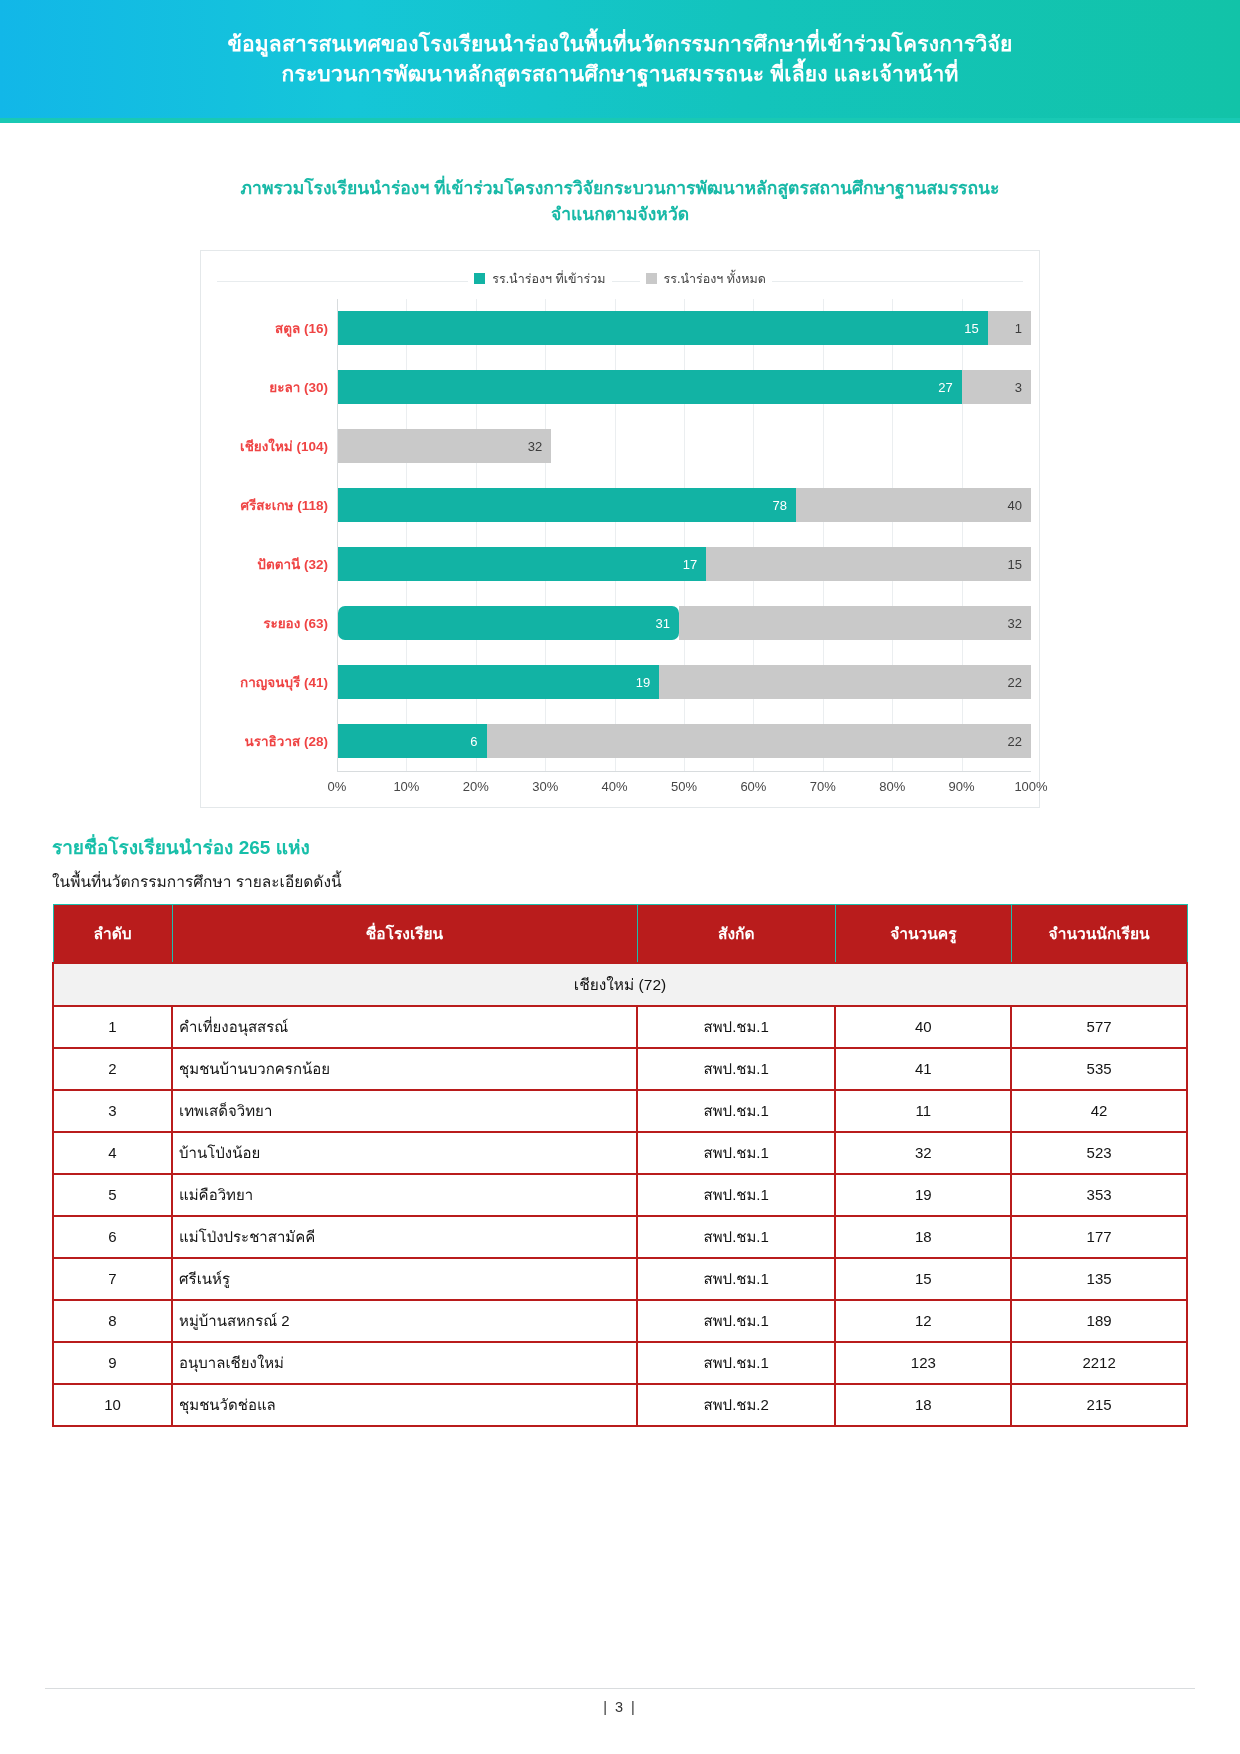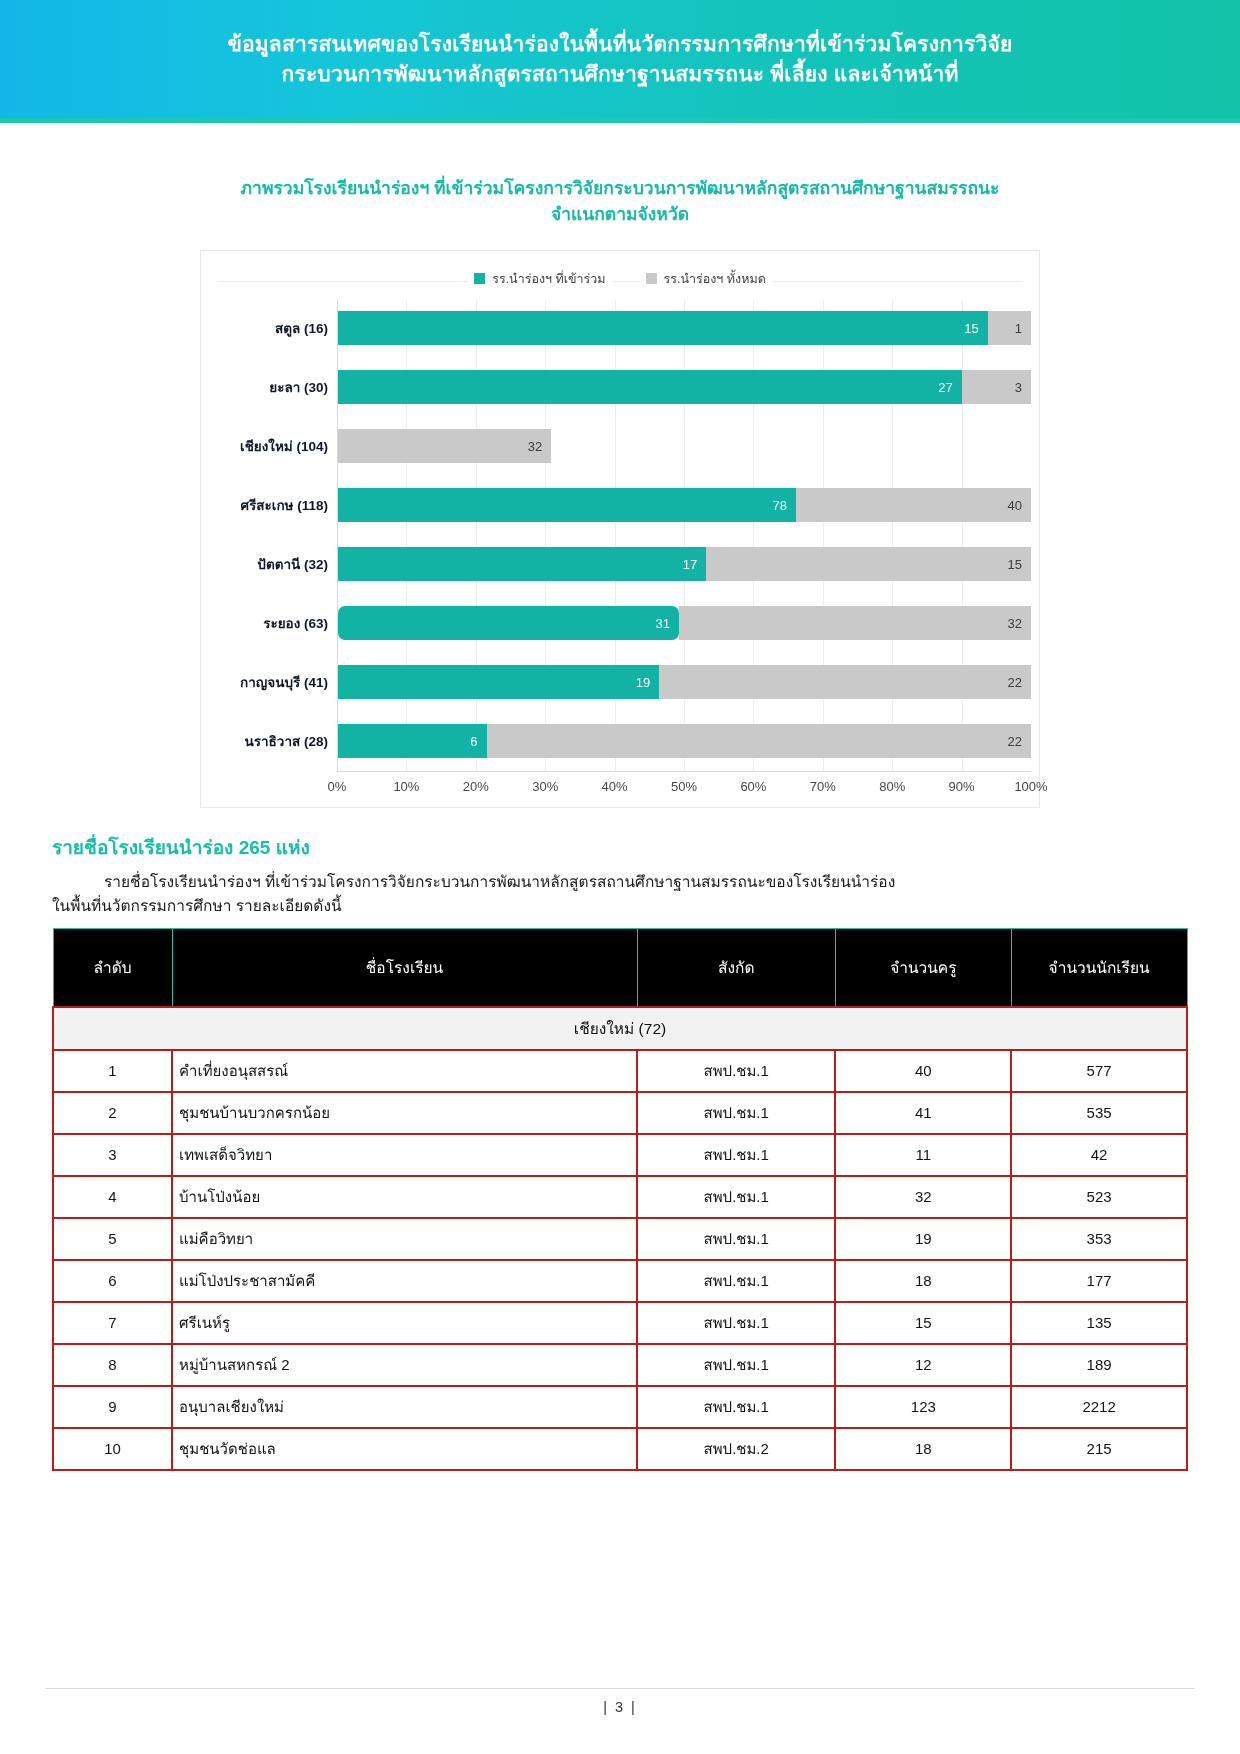--- a/index.html
+++ b/index.html
@@ -97,21 +97,21 @@
     flex-direction: column;
   }
   .cat-cell {
     height: 59px;
     display: flex;
     align-items: center;
     justify-content: flex-end;
     padding-right: 9px;
     font-size: 13.5px;
     font-weight: bold;
-    color: #0f172a;
+    color: #ef4444;
     white-space: nowrap;
   }
   .bars-col {
     flex: 1 1 auto;
     position: relative;
     border-left: 1px solid #d8dcde;
     border-bottom: 1px solid #d8dcde;
   }
   .gridlines {
     position: absolute; inset: 0;
@@ -201,25 +201,25 @@
   }
 
   
   table.schools {
     margin-top: 10px;
     border-collapse: collapse;
     width: 100%;
     table-layout: fixed;
   }
   table.schools th {
-    background: #000000;
+    background: #b91c1c;
     color: #ffffff;
     font-size: 15.5px;
-    font-weight: normal;
-    padding: 26px 4px;
+    font-weight: bold;
+    padding: 16px 4px;
     border: 1px solid #1bbfae;
     text-align: center;
   }
   table.schools td {
     border: 2px solid #b91c1c;
     font-size: 15px;
     color: #141414;
     padding: 8px 6px;
     height: 34px;
   }
@@ -380,21 +380,20 @@
           <div class="xlabel-abs" style="left: 90%;">90%</div>
           <div class="xlabel-abs" style="left: 100%;">100%</div>
         </div>
     </div>
 
   </div>
 </div>
 
 <div class="list-section">
   <div class="section-heading">รายชื่อโรงเรียนนำร่อง 265 แห่ง</div>
-  <div class="para">รายชื่อโรงเรียนนำร่องฯ ที่เข้าร่วมโครงการวิจัยกระบวนการพัฒนาหลักสูตรสถานศึกษาฐานสมรรถนะของโรงเรียนนำร่อง</div>
   <div class="para2">ในพื้นที่นวัตกรรมการศึกษา รายละเอียดดังนี้</div>
 
   <table class="schools">
     <colgroup>
       <col class="c1">
         <col class="c2">
         <col class="c3">
         <col class="c4">
         <col class="c5">
     </colgroup>

